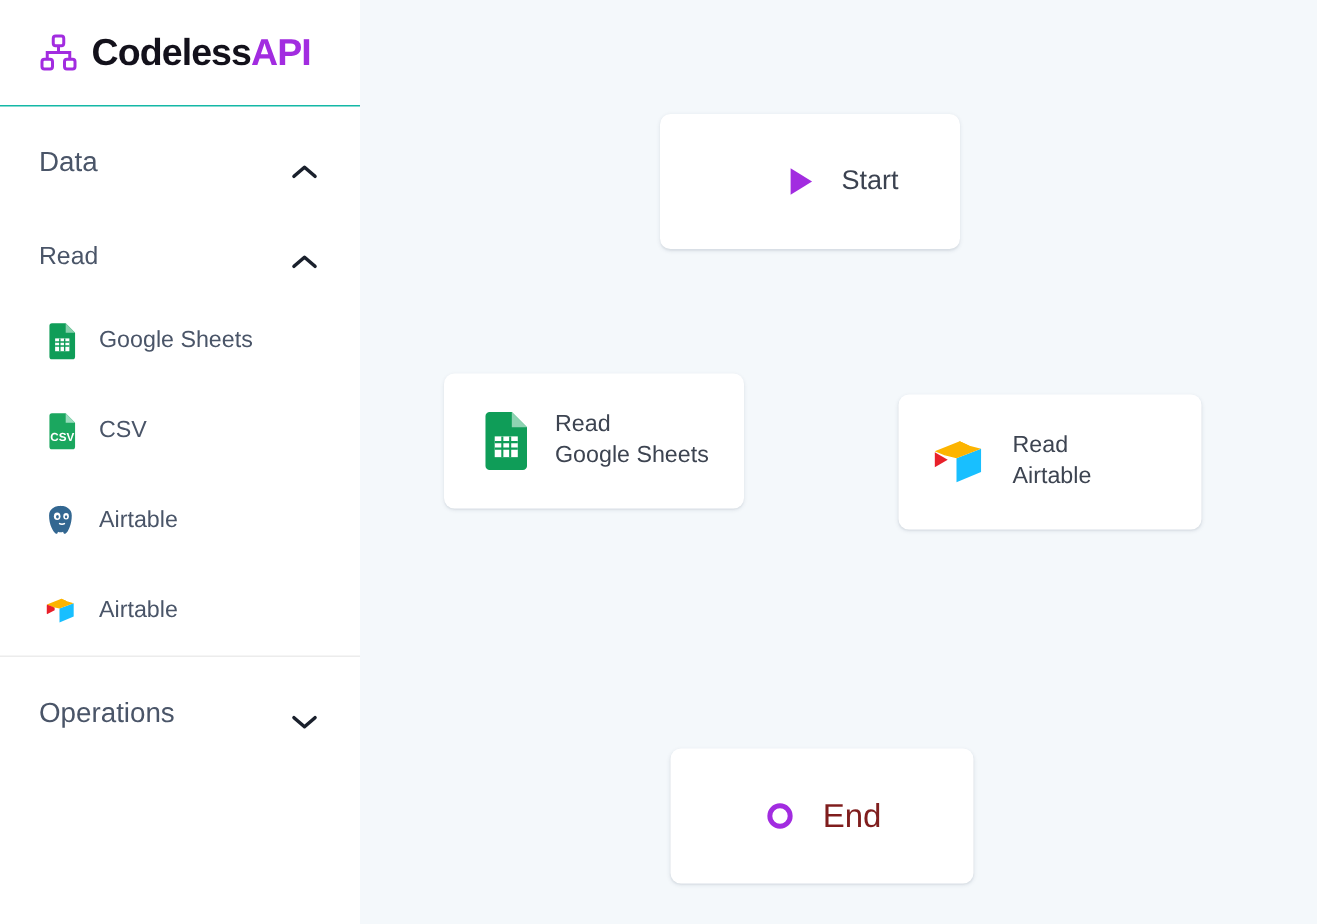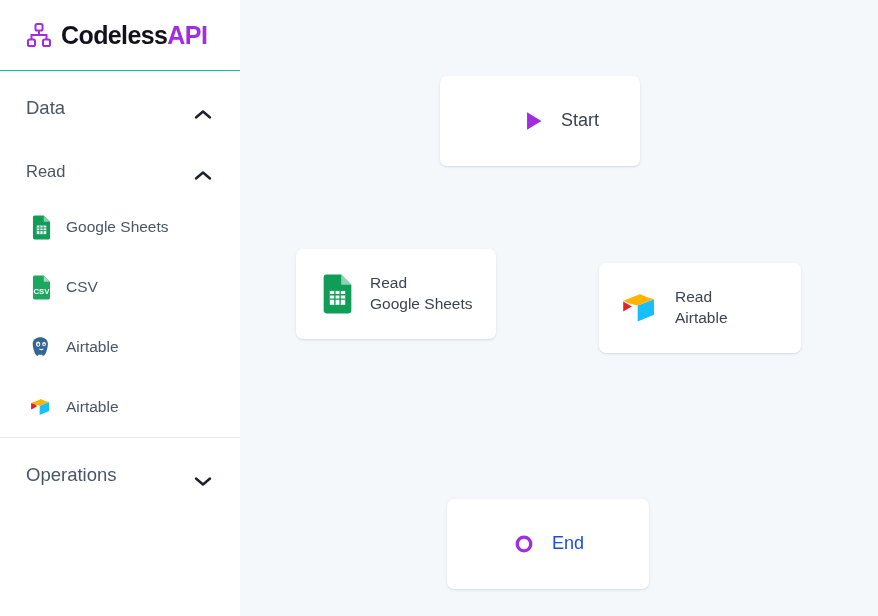--- a/index.html
+++ b/index.html
@@ -106,21 +106,21 @@
 
   
   .n-airtable { left: 359px; top: 263px; width: 202px; height: 90px; padding-left: 22px; }
   .n-airtable .node-icon { width: 38px; height: 34px; margin-right: 16px; }
   .n-airtable .node-label { font-size: 15.5px; }
 
   
   .n-end { left: 207px; top: 499px; width: 202px; height: 90px; }
   .n-end .node-inner { justify-content: center; }
   .n-end .node-icon { width: 24px; height: 24px; margin-right: 16px; }
-  .n-end .node-label { font-size: 18px; color: #1d4ed8; }
+  .n-end .node-label { font-size: 22px; color: #7f1d1d; }
 </style>
 </head>
 <body>
 
 <div class="app">
 
   <aside class="sidebar">
 
     <div class="logo-row">
       <span class="logo-icon">

